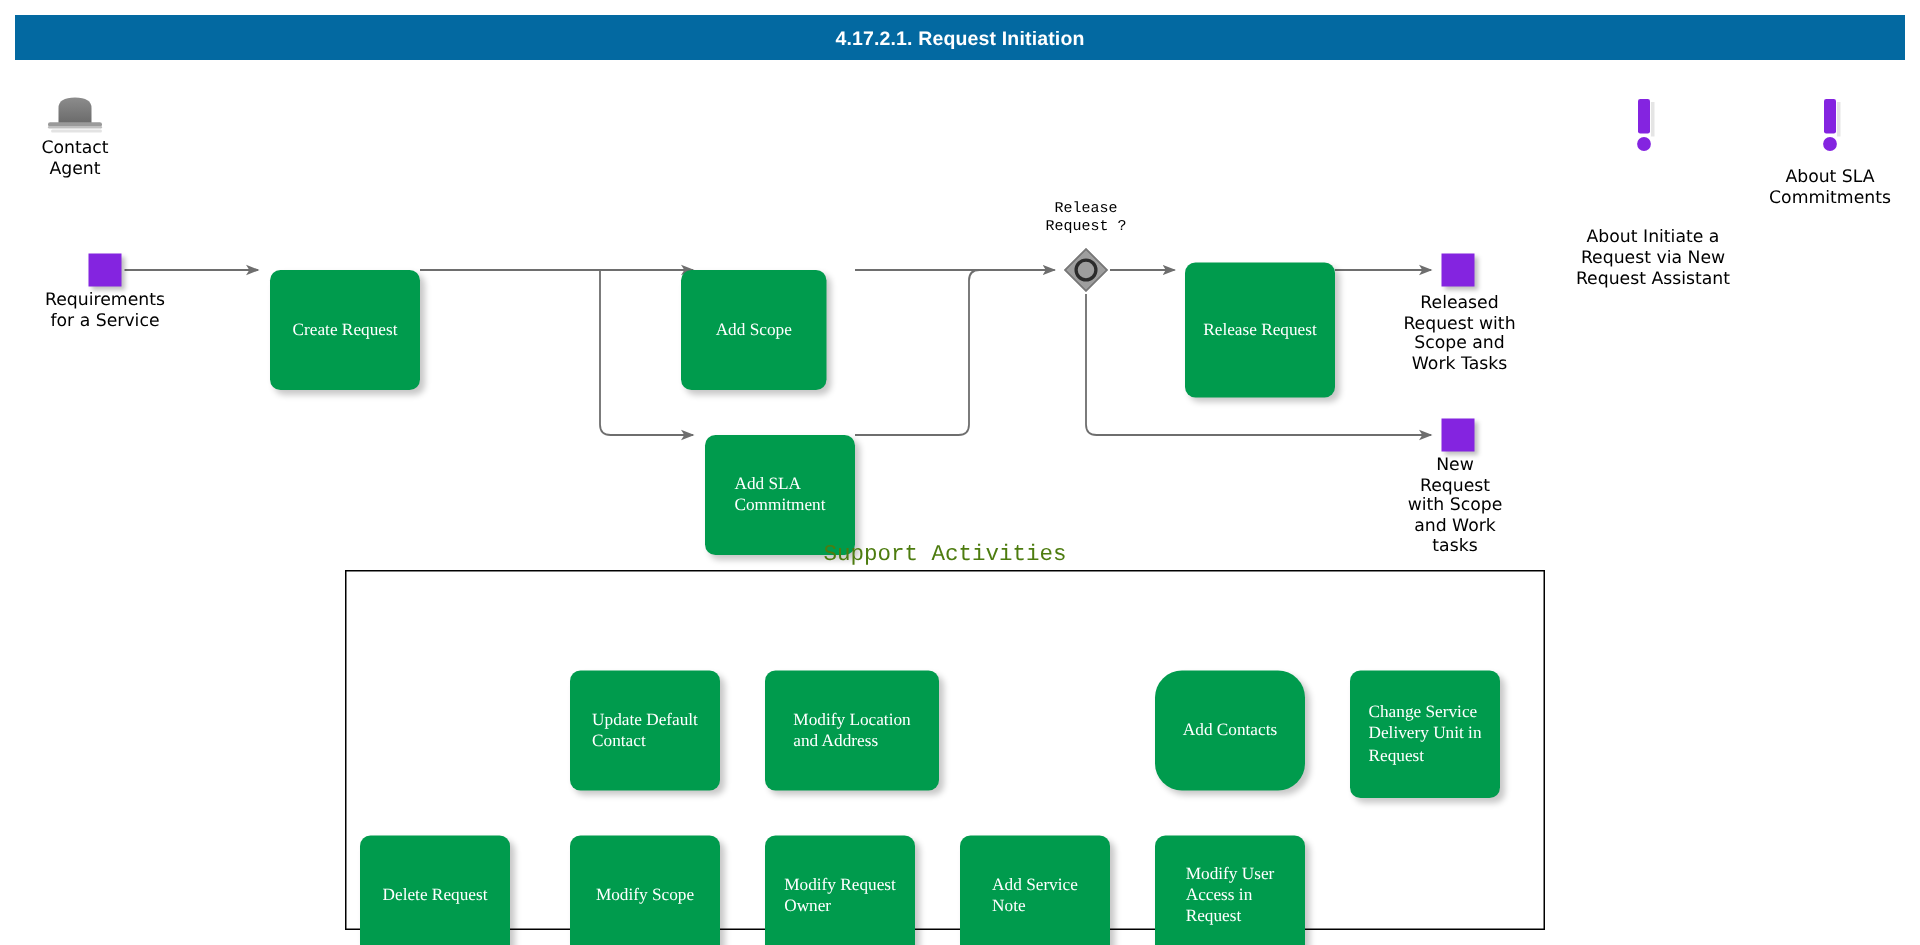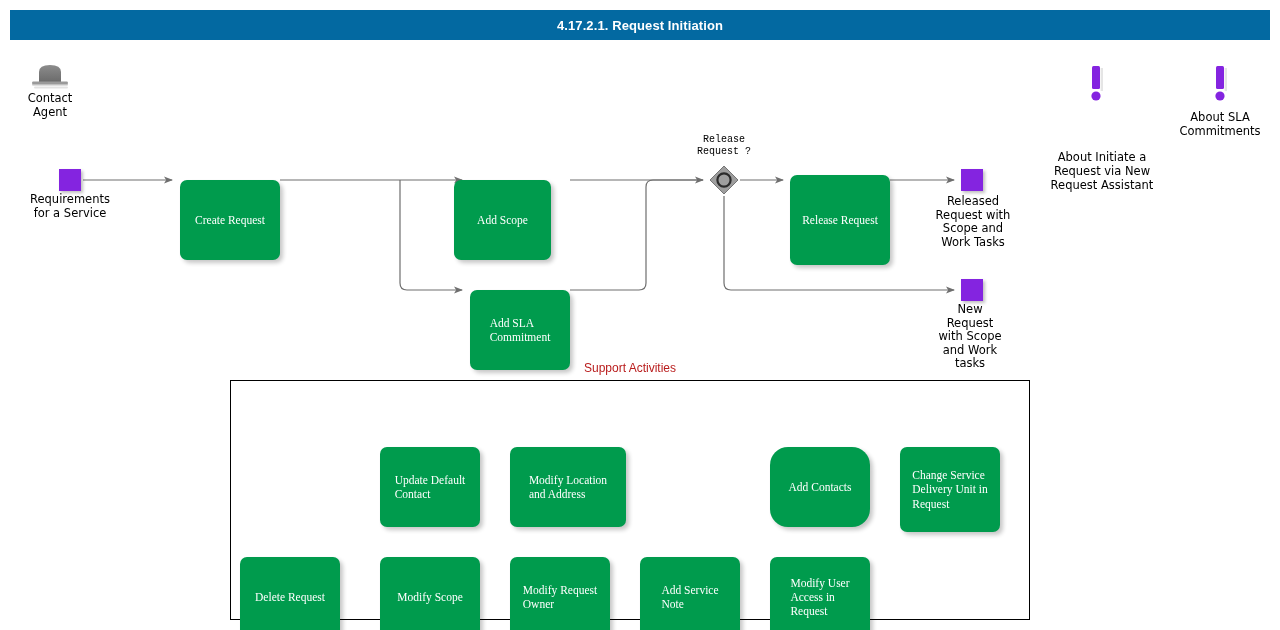--- a/index.html
+++ b/index.html
@@ -129,23 +129,23 @@
     border: 1.6px solid #000000;
     box-sizing: border-box;
     background: transparent;
   }
   .support-title {
     position: absolute;
     left: 230px;
     top: 361px;
     width: 800px;
     text-align: center;
-    font-family: Liberation Sans, sans-serif;
-    font-size: 12px;
-    color: #b91c1c;
+    font-family: Liberation Mono, monospace;
+    font-size: 15px;
+    color: #4d7c0f;
   }
 
   .support-grid {
     position: absolute;
     left: 230px;
     top: 380px;
     width: 800px;
     height: 240px;
   }
 </style>

